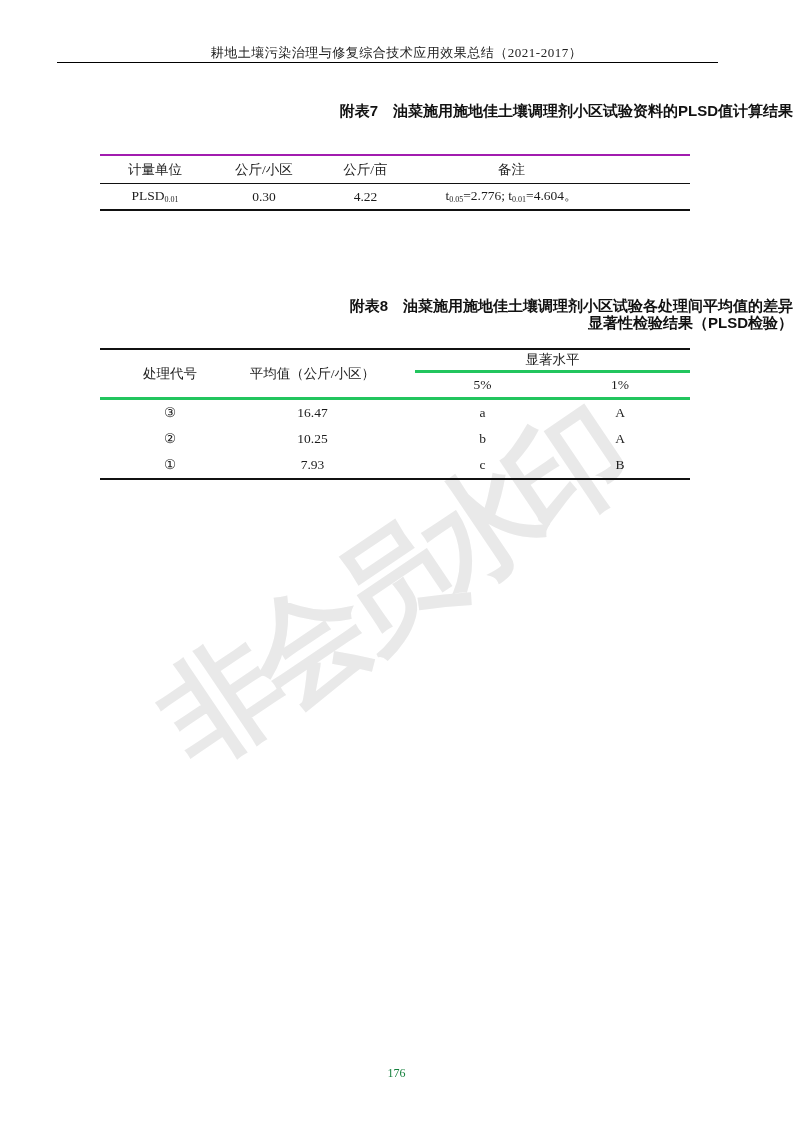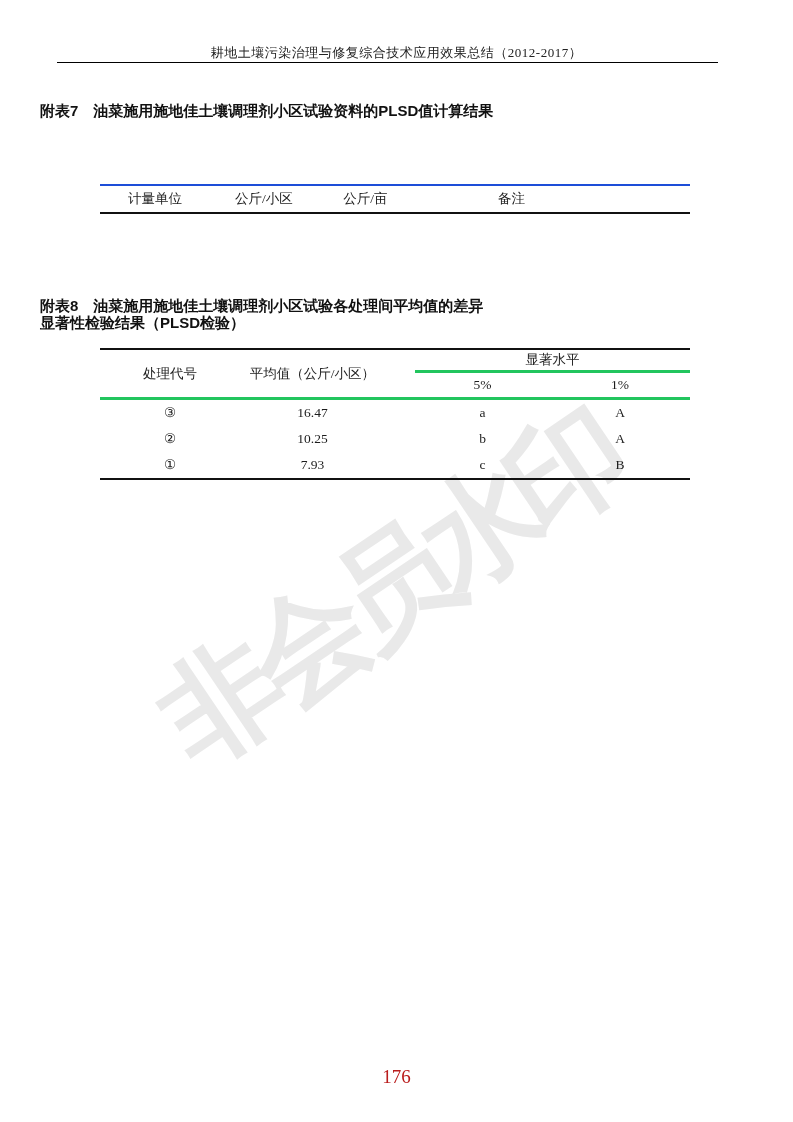--- a/index.html
+++ b/index.html
@@ -34,89 +34,95 @@
     text-align:center; font-size:13px; color:#222;
     letter-spacing:0.5px;
   }
   .header-rule {
     position:absolute; top:62px; left:57px; width:661px;
     border-top:1.5px solid #000;
   }
 
   
   .caption {
-    position:absolute; left:0; width:793px; text-align:left;
+    position:absolute; left:0; width:793px; text-align:right;
     font-family:"Liberation Sans", sans-serif;
     font-weight:bold; font-size:15px; color:#111;padding-left:40px;
   }
   .t7-caption { top:102px; }
   .t8-caption-1 { top:297px; }
   .t8-caption-2 { top:314px; }
 
   
   table {
     position:absolute; left:100px; width:590px;
     border-collapse:collapse; table-layout:fixed;
     font-size:13.5px; color:#1c1c1c;
   }
   th, td {
     font-weight:normal; text-align:center; vertical-align:middle;
     padding:0; line-height:1;
   }
   sub { font-size:8px; vertical-align:-2px; }
 
-  .t7 { top:154px; border-top:2px solid #1d4ed8; border-bottom:2px solid #111;margin-top:30px; }
+  .t7 { top:154px; border-top:2px solid #a21caf; border-bottom:2px solid #111; }
   .t7 thead th { height:28px; border-bottom:1px solid #111; }
   .t7 tbody td { height:27px; }
   .t7 .note-col { padding-right:80px; }
 
   .t8 { top:348px; border-top:2px solid #111; border-bottom:2px solid #111; }
   .t8 thead th { border-bottom:3px solid #22c55e; }
   .t8 thead tr.group-row th { height:22px; }
   .t8 thead tr.sub-row th { height:27px; }
   .t8 thead th.span2 { height:50px; }
   .t8 .mean-col { padding-right:30px;text-align:center; }
   .t8 tbody td { height:27px; }
 
   
   .page-number {
     position:absolute; top:1066px; left:0; width:793px;
-    text-align:center; font-size:19px; color:#b91c1c;
+    text-align:center; font-size:12px; color:#15803d;
   }
 </style>
 </head>
 <body>
 
 <div class="page">
 
   <div class="watermark">非会员水印</div>
 
   <div class="content">
 
-    <div class="header-title">耕地土壤污染治理与修复综合技术应用效果总结（2012-2017）</div>
+    <div class="header-title">耕地土壤污染治理与修复综合技术应用效果总结（2021-2017）</div>
     <div class="header-rule"></div>
 
     <div class="caption t7-caption">附表7　油菜施用施地佳土壤调理剂小区试验资料的PLSD值计算结果</div>
 
     <table class="t7">
       <colgroup>
         <col style="width:110px">
           <col style="width:108px">
           <col style="width:95px">
           <col style="width:277px">
       </colgroup>
       <thead>
         <tr>
           <th>计量单位</th>
           <th>公斤/小区</th>
           <th>公斤/亩</th>
           <th class="note-col">备注</th>
         </tr>
       </thead>
       <tbody>
+        <tr>
+          <td><span>PLSD</span><sub>0.01</sub></td>
+          <td>0.30</td>
+          <td>4.22</td>
+          <td class="note-col"><span>t</span><sub>0.05</sub><span>=2.776; </span><span>t</span><sub>0.01</sub><span>=4.604。</span></td>
+        </tr>
       </tbody>
     </table>
 
     <div class="caption t8-caption-1">附表8　油菜施用施地佳土壤调理剂小区试验各处理间平均值的差异</div>
     <div class="caption t8-caption-2">显著性检验结果（PLSD检验）</div>
 
     <table class="t8">
       <colgroup>
         <col style="width:140px">
           <col style="width:175px">

